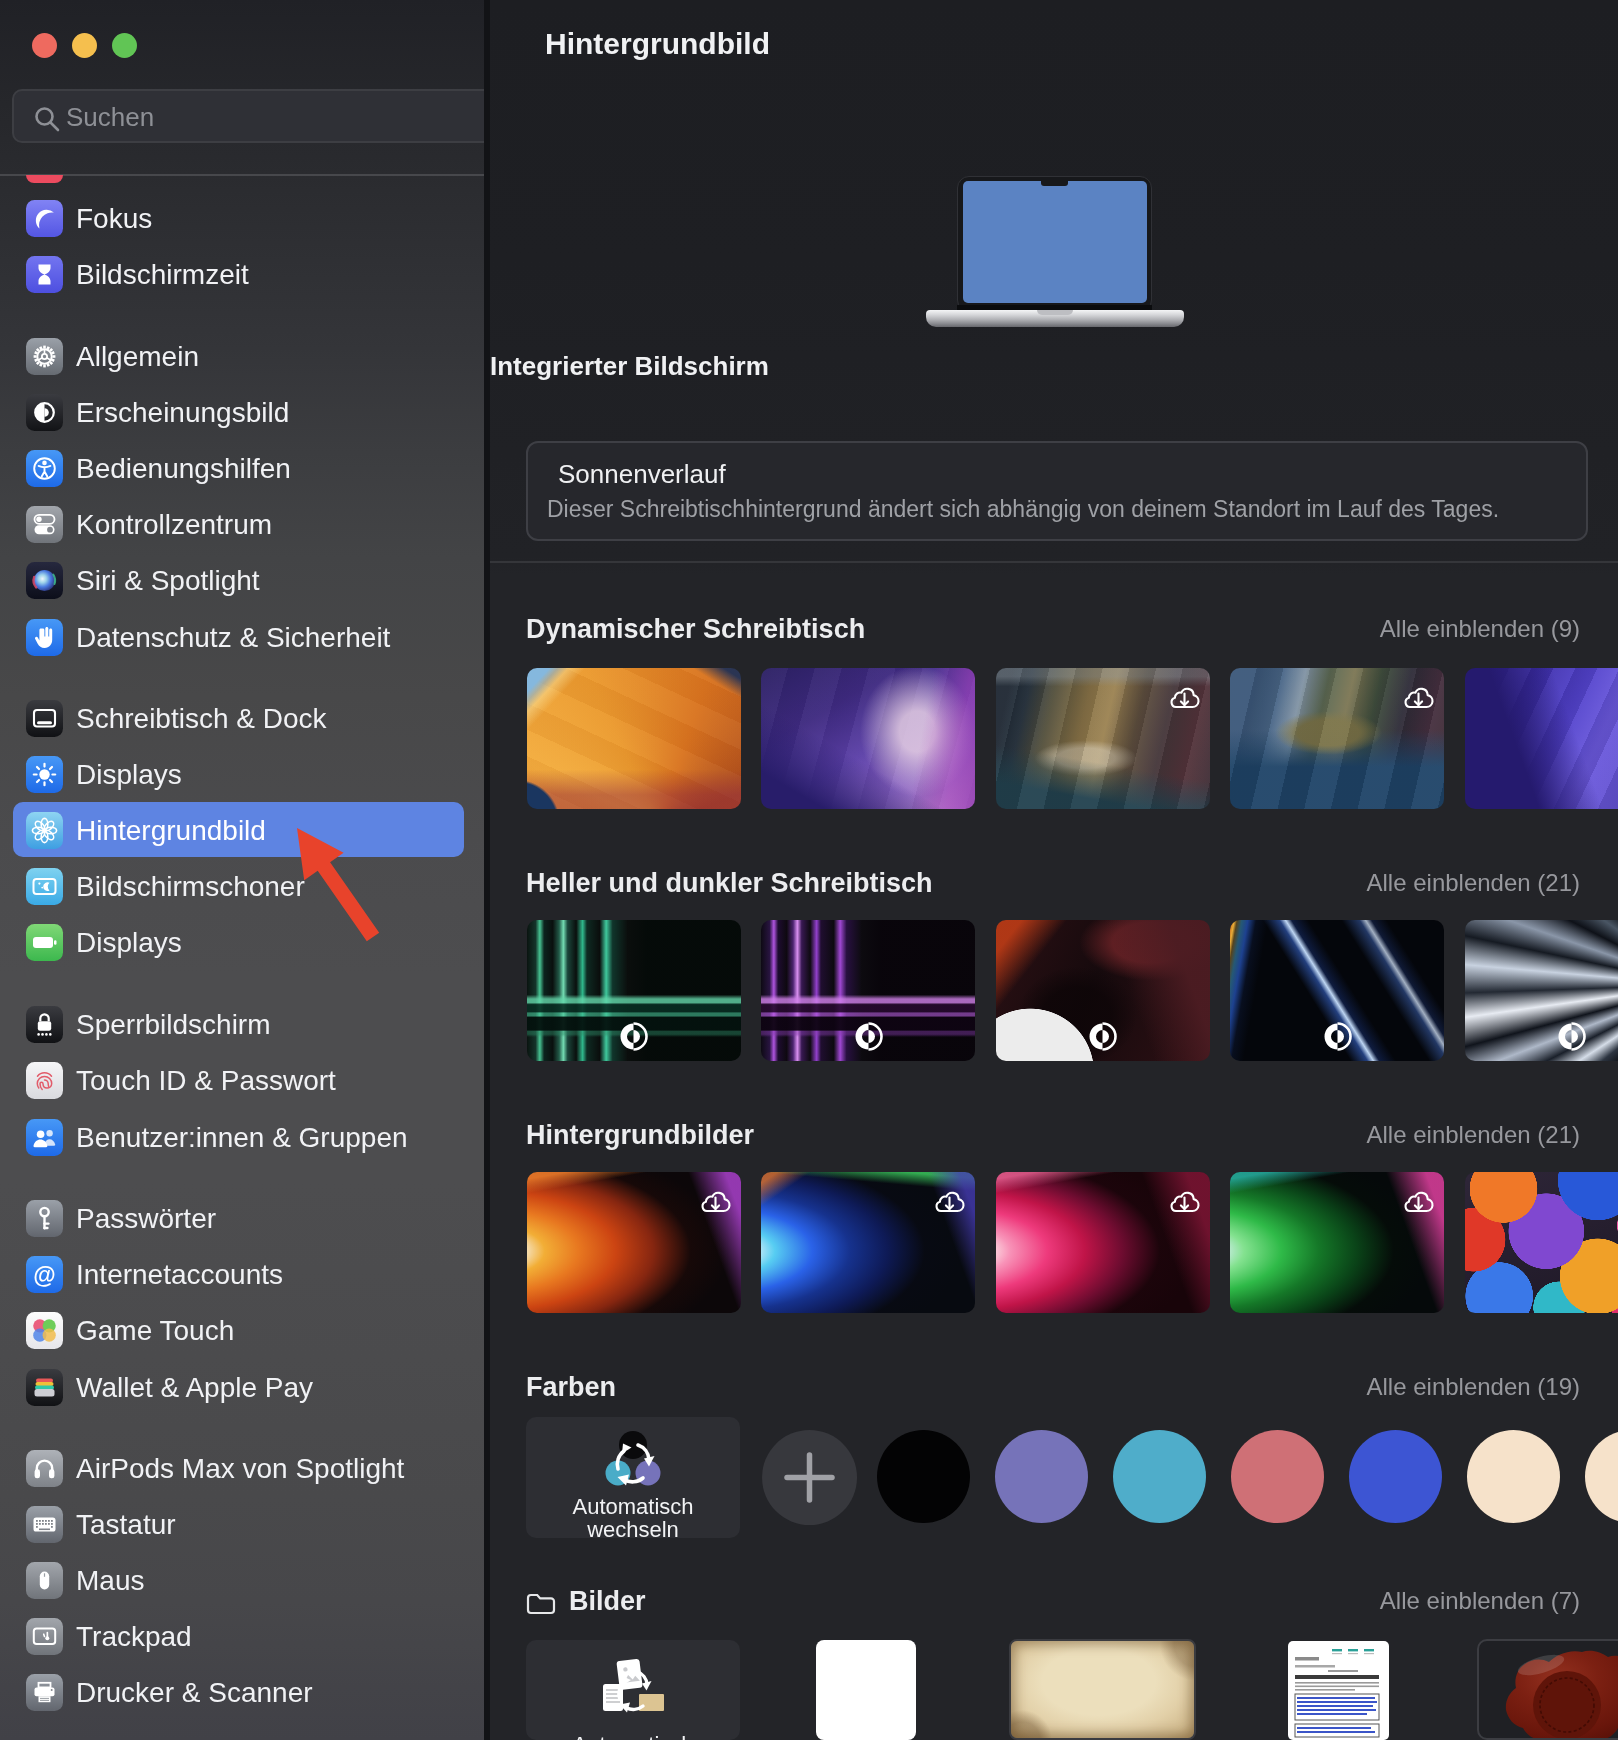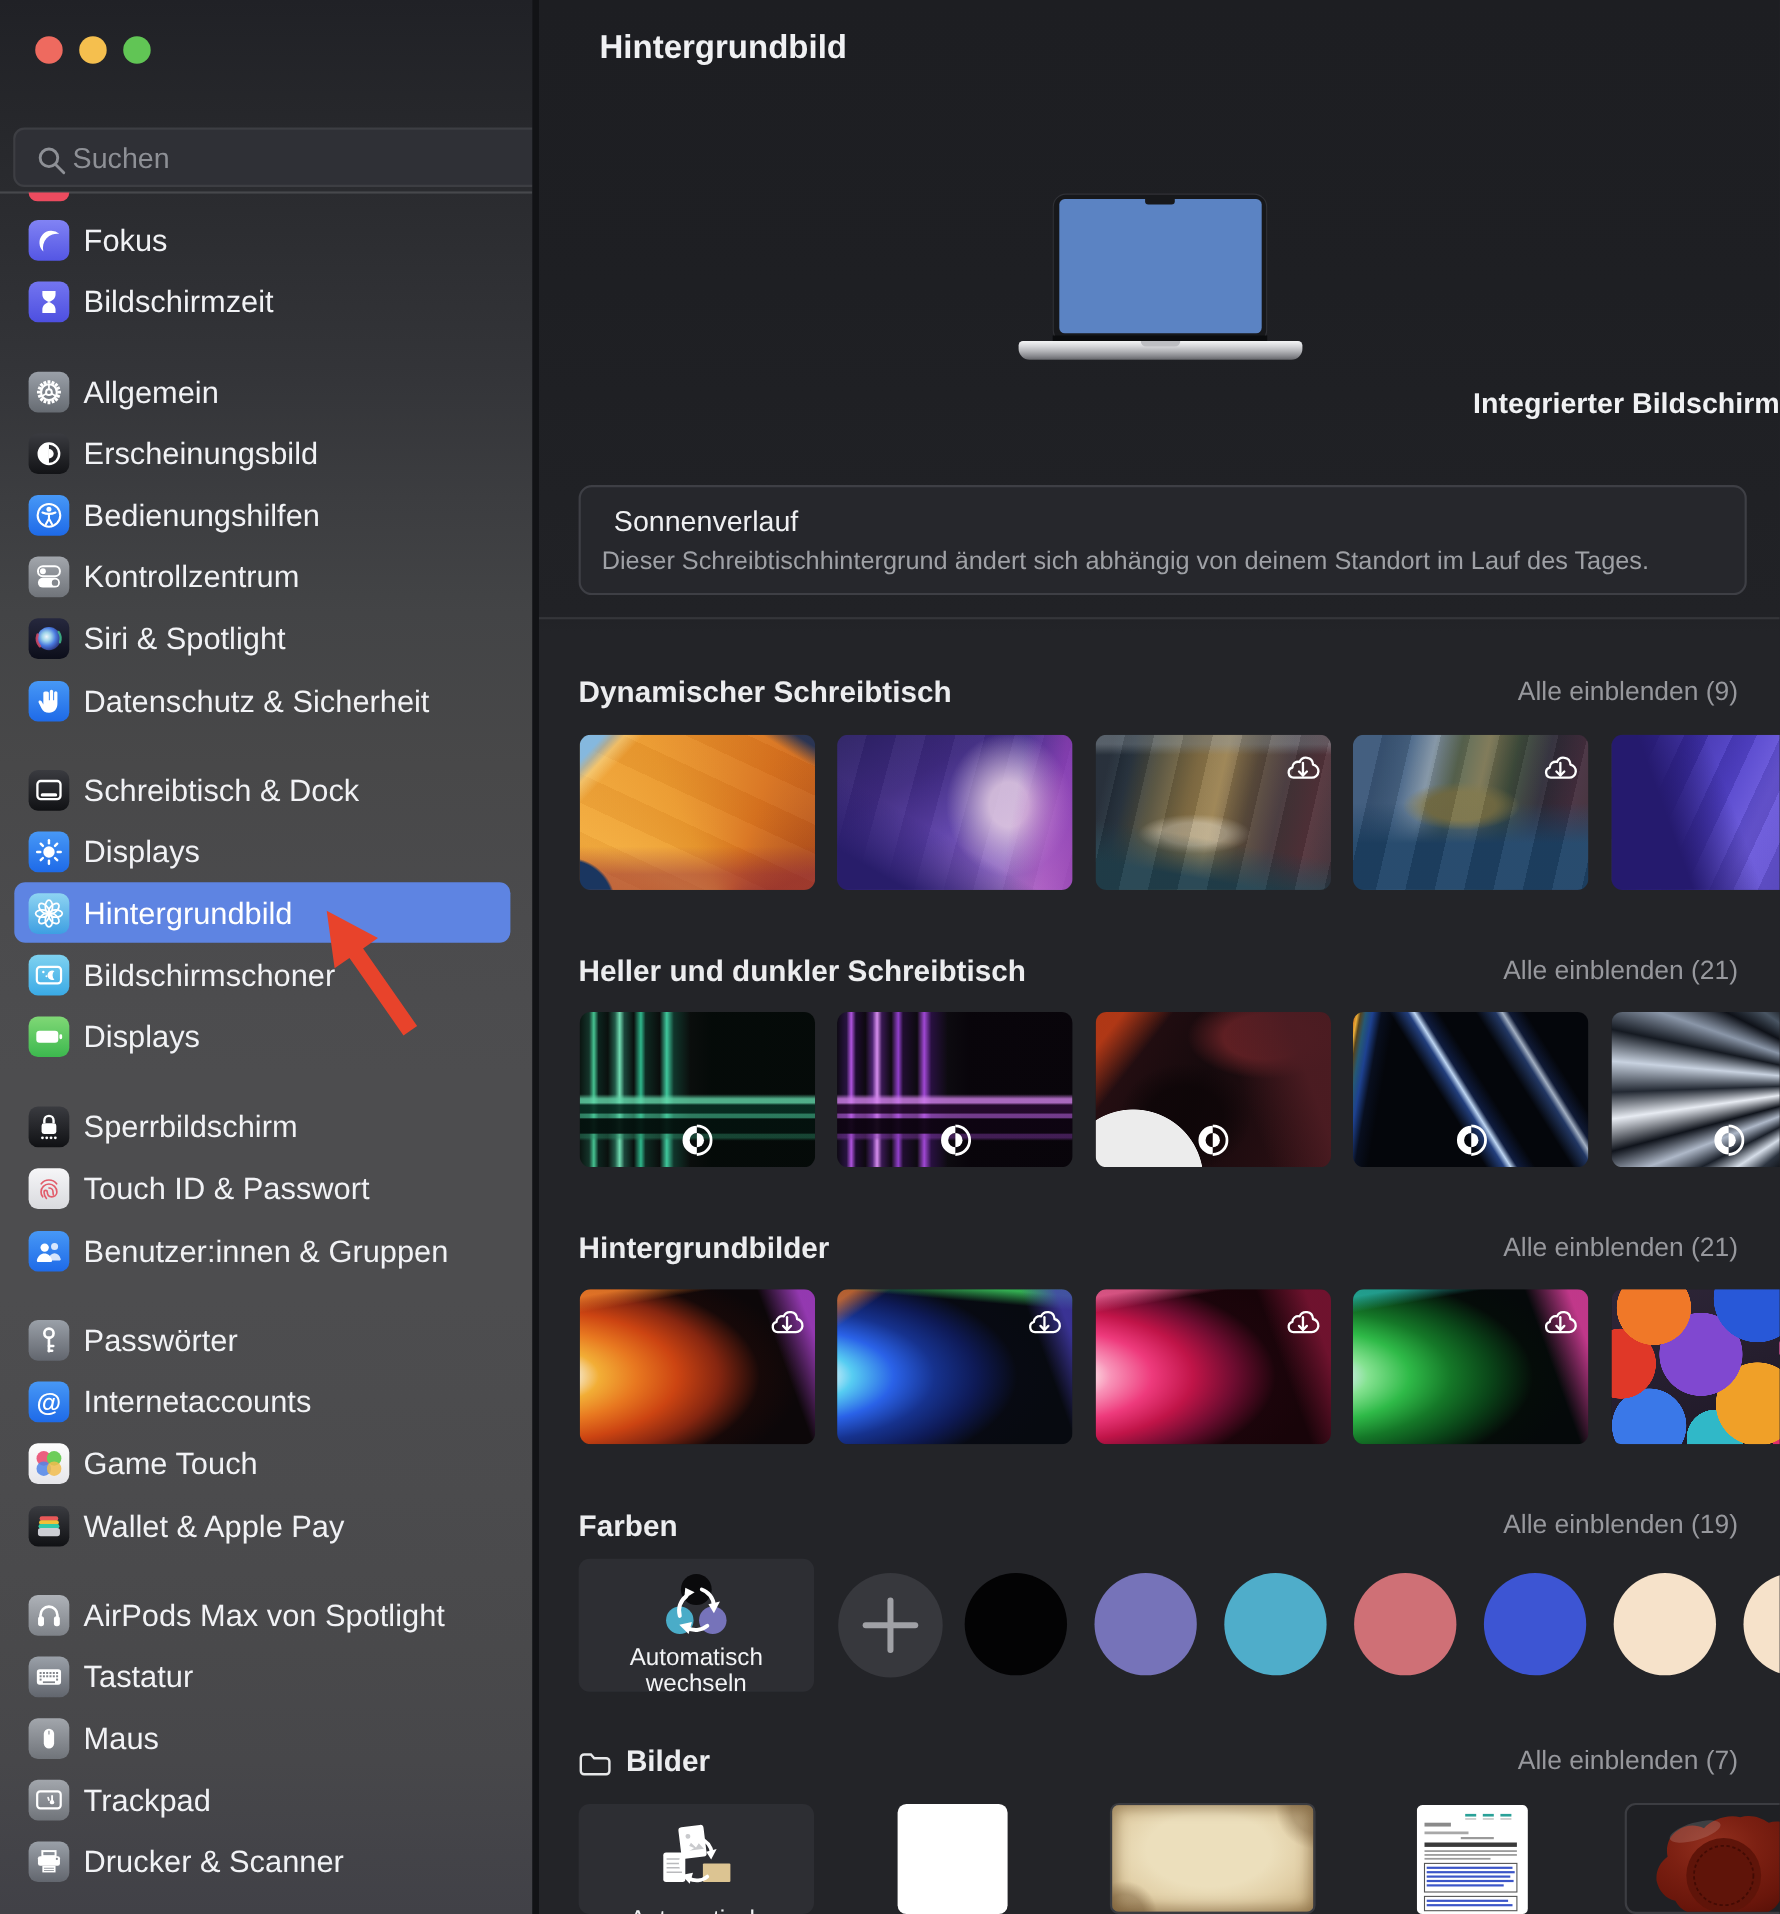--- a/index.html
+++ b/index.html
@@ -4,21 +4,21 @@
 <style>
 *{margin:0;padding:0;box-sizing:border-box}
 html,body{width:1618px;height:1740px;background:#232428;font-family:"Liberation Sans",sans-serif}
 #app{position:relative;width:1618px;height:1740px;overflow:hidden}
 #sidebar{position:absolute;left:0;top:0;width:484px;height:1740px;overflow:hidden;
  background:linear-gradient(180deg,#202126 0%,#26272b 6%,#2a2b2f 10%,#2d2e32 13%,#343539 20%,#3c3d40 26%,#434446 32%,#484849 40%,#4b4b4d 48%,#4d4d4f 56%,#4d4d4f 68%,#4b4b4d 78%,#49494b 86%,#47474a 92%,#434348 97%,#414147 100%)}
 #vdiv{position:absolute;left:484px;top:0;width:6px;height:1740px;background:#121316}
 #content{position:absolute;left:490px;top:0;width:1128px;height:1740px;overflow:hidden;
  background:linear-gradient(180deg,#1d1e22 0%,#1e1f23 15%,#202125 26%,#212226 32%,#232428 33%,#232428 100%)}
 .tl{position:absolute;top:33px;width:25px;height:25px;border-radius:50%}
-#search{position:absolute;left:12px;top:116px;width:485px;height:54px;border-radius:10px;background:#2f3036;border:2px solid #3d3e43}
+#search{position:absolute;left:12px;top:89px;width:485px;height:54px;border-radius:10px;background:#2f3036;border:2px solid #3d3e43}
 #search span{position:absolute;left:52px;top:11px;font-size:26px;color:#8e9096}
 #sdiv{position:absolute;left:0;top:174px;width:484px;height:2px;background:#47484c}
 .it{position:absolute;left:26px;width:37px;height:37px;border-radius:8.5px}
 .lb{position:absolute;left:76px;height:37px;line-height:38px;font-size:28px;color:#f1f2f5;white-space:nowrap}
 #hilite{position:absolute;left:13px;top:802px;width:451px;height:55px;border-radius:10px;background:#5e84e2}
 .h1{position:absolute;font-size:27px;font-weight:bold;color:#ecedef;white-space:nowrap}
 .ae{position:absolute;font-size:24px;color:#97989d;white-space:nowrap;text-align:right;right:38px}
 .th{position:absolute;width:214px;height:141px;border-radius:10px;overflow:hidden}
 .ftile{position:absolute;left:36px;width:214px;border-radius:10px;background:#2d2e33}
 .circ{position:absolute;width:93px;height:93px;border-radius:50%;top:1430px}
@@ -283,21 +283,21 @@
 </div>
 <div id="vdiv"></div>
 <div id="content">
 <div style="position:absolute;left:55px;top:27px;font-size:30px;font-weight:bold;color:#f0f1f3">Hintergrundbild</div>
 <div style="position:absolute;left:467px;top:176px;width:195px;height:136px;background:#17181b;border-radius:12px;border:1px solid #303136"></div>
 <div style="position:absolute;left:472.5px;top:181px;width:184px;height:122px;background:#5b83c3;border-radius:5px"></div>
 <div style="position:absolute;left:551px;top:181px;width:27px;height:5px;background:#17181b;border-radius:0 0 3px 3px"></div>
 <div style="position:absolute;left:467px;top:305px;width:195px;height:6px;background:#0b0c0e"></div>
 <div style="position:absolute;left:436px;top:310px;width:258px;height:17px;background:linear-gradient(180deg,#f4f5f6 0%,#d6d7da 28%,#b2b3b7 55%,#8a8b90 80%,#67686d 100%);border-radius:4px 4px 10px 10px"></div>
 <div style="position:absolute;left:547px;top:310px;width:36px;height:5px;background:#bdbec2;border-radius:0 0 5px 5px"></div>
-<div style="position:absolute;left:0;top:349px;width:1128px;text-align:right;font-size:26px;font-weight:bold;color:#f0f1f3;line-height:34px">Integrierter Bildschirm</div>
+<div style="position:absolute;left:0;top:349px;width:1128px;text-align:left;font-size:26px;font-weight:bold;color:#f0f1f3;line-height:34px">Integrierter Bildschirm</div>
 <div style="position:absolute;left:36px;top:441px;width:1062px;height:100px;border-radius:12px;background:#26272c;border:2px solid #3e3f45">
 <div style="position:absolute;left:30px;top:16px;font-size:26px;color:#eff0f2">Sonnenverlauf</div>
 <div style="position:absolute;left:19px;top:53px;font-size:23px;color:#9fa1a6">Dieser Schreibtischhintergrund ändert sich abhängig von deinem Standort im Lauf des Tages.</div>
 </div>
 <div style="position:absolute;left:0;top:561px;width:1128px;height:2px;background:#35363a"></div>
 <div class="h1" style="left:36px;top:614px">Dynamischer Schreibtisch</div>
       <div class="ae" style="top:615px">Alle einblenden (9)</div>
 <div class="th t11" style="left:36.5px;top:668px"></div>
 <div class="th t12" style="left:271px;top:668px"></div>
 <div class="th t13" style="left:505.5px;top:668px">

